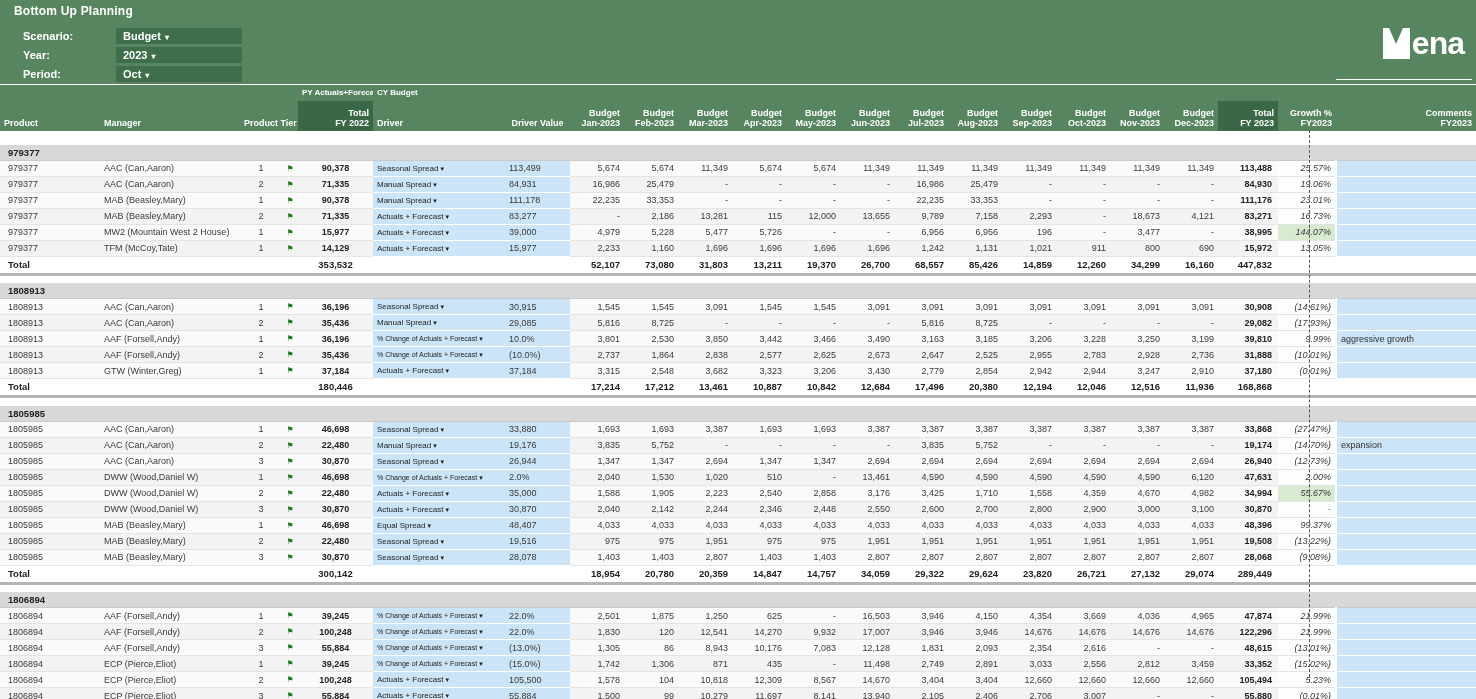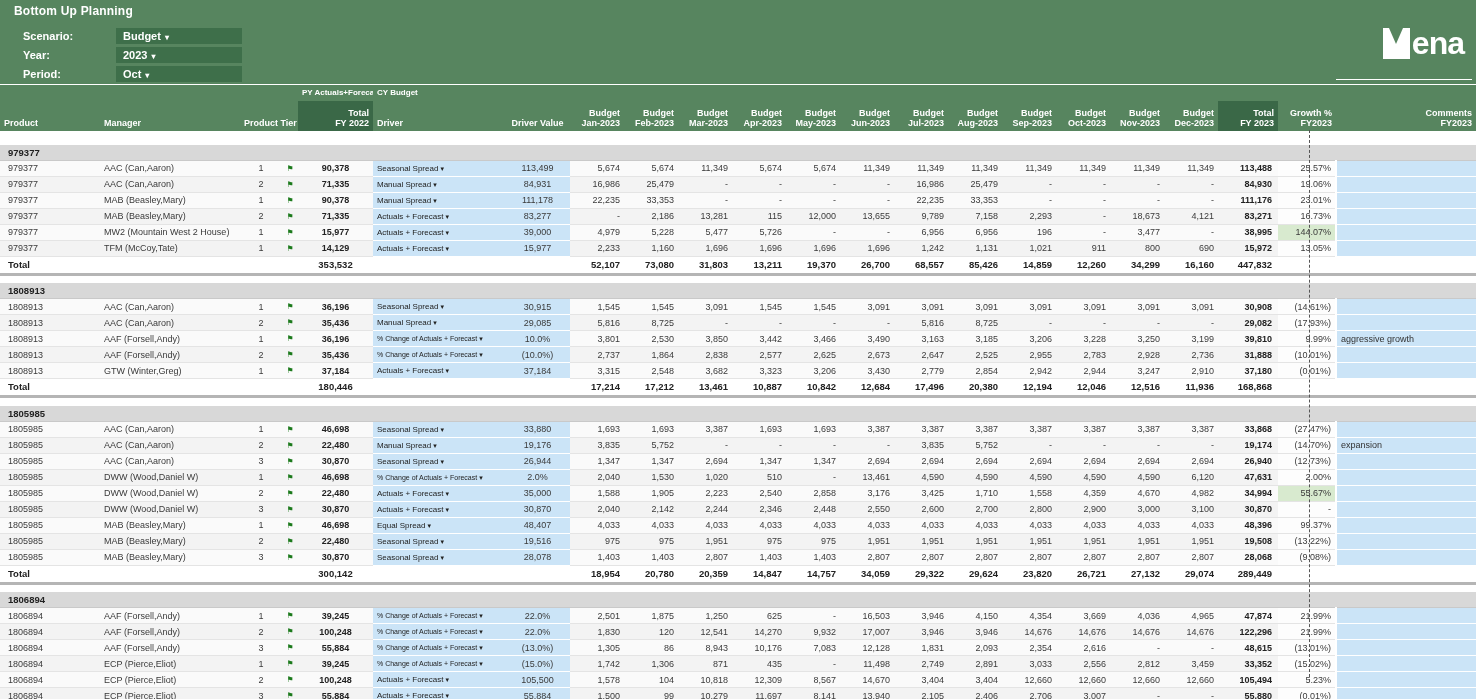--- a/index.html
+++ b/index.html
@@ -31,25 +31,25 @@
                     white-space:nowrap; overflow:hidden; padding-top:3px; }
   tr.group-row th.gline { border-top:1px solid #fff; }
   tr.head-row th { height:30px; vertical-align:bottom; padding-bottom:3px; white-space:nowrap; overflow:hidden; }
   th.dark { background:#3a6847; }
   th.th-left { text-align:left; } th.th-right { text-align:right; } th.th-center { text-align:center; }
 
   tbody td { font-size:9px; color:#3a3a3a; height:14px; line-height:14px; padding:0 4px;
              border-bottom:1px solid #e4e4e4; white-space:nowrap; overflow:hidden; background:#fafafa; }
   tr.r-odd td { background:#f3f3f3; }
   td.blue { background:#cbe4f7 !important; border-bottom:1px solid #fff; }
-  td.num { text-align:center; }
+  td.num { text-align:left; }
   td.fy22 { text-align:center; font-weight:bold; color:#222; }
   td.month { text-align:right; padding-right:4px; }
   td.total23 { text-align:right; font-weight:bold; padding-right:6px; color:#222; }
-  td.growth { text-align:right; padding-right:4px; background:#fdfdfd !important; }
+  td.growth { text-align:right; padding-right:4px; background:#fdfdfd !important;font-style:italic; }
   td.growth.hl { background:#d8eacf !important; }
   td.tier { text-align:center; }
   td.flagcell { padding:0; text-align:center; }
   .flag { color:#1c7a1c; font-size:8px; }
   .driver-text { font-size:8px; color:#222; }
   .driver-text.sm { font-size:7px; }
   .arrow { font-size:7px; color:#222; margin-left:2px; }
   td.comment { background:#cbe4f7 !important; border-left:2px solid #fff; border-bottom:1px solid #fff;
                text-align:left; color:#333; }
   tr.section-row td { background:#d8d8d8 !important; font-weight:bold; color:#222; font-size:9.5px;

